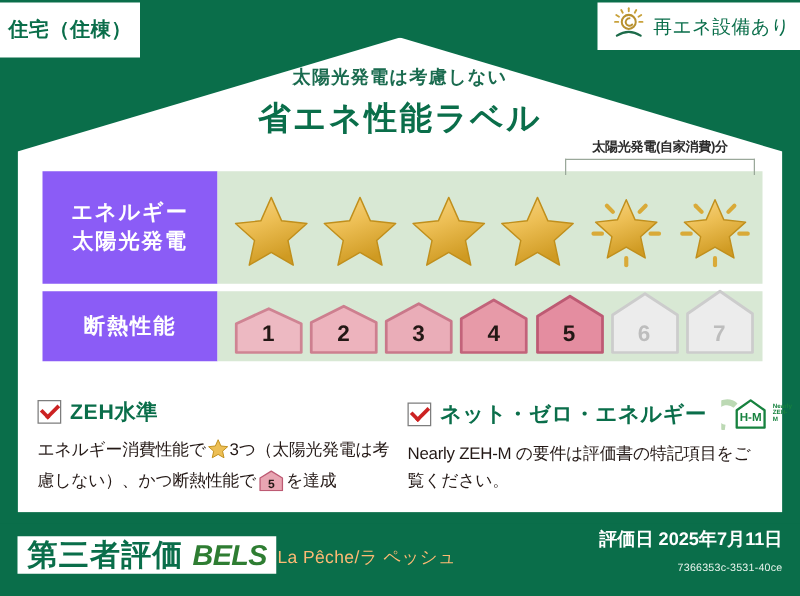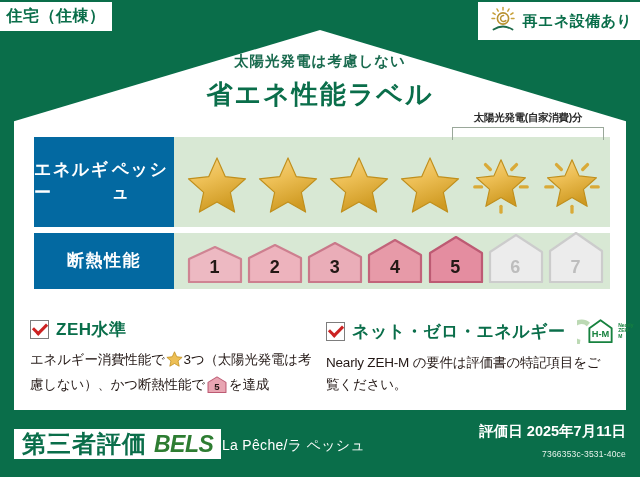--- a/index.html
+++ b/index.html
@@ -11,41 +11,41 @@
     -webkit-font-smoothing:antialiased;
   }
   .label-root{position:relative;width:640px;height:477px;background:#0a6e4a;}
 
   
   .tag{
     position:absolute;background:#ffffff;
     display:flex;align-items:center;justify-content:center;
     color:#0a6e4a;font-weight:700;letter-spacing:.5px;
   }
-  .tag-left{left:0;top:2px;width:112px;height:29px;font-size:16px;text-align:right;}
+  .tag-left{left:0;top:2px;width:112px;height:44px;font-size:16px;text-align:right;}
   .tag-right{right:0;top:2px;width:160px;height:38px;gap:5px;font-size:15px;padding-left:2px;}
-  .tag-right .badge-text{color:#0a6e4a;font-weight:700;}
+  .tag-right .badge-text{color:#0a6e4a;font-weight:400;}
 
   
   .panel{
     position:absolute;left:14px;top:30px;width:612px;height:380px;
     background:#ffffff;
     clip-path:polygon(50% 0%, 100% 24%, 100% 100%, 0% 100%, 0% 24%);
   }
 
   .title-wrap{position:absolute;left:0;top:52px;width:640px;text-align:center;}
   .title-sub{font-size:14.5px;font-weight:700;color:#1a6b4f;letter-spacing:1px;}
   .title-main{font-size:26px;font-weight:700;color:#0a6e4a;letter-spacing:2px;margin-top:6px;}
 
   
   .rows{position:absolute;left:34px;top:137px;width:576px;}
   .row{display:flex;align-items:stretch;margin-bottom:6px;}
   .row-head{
-    width:140px;flex:0 0 140px;background:#0369a1;color:#fff;
-    display:flex;flex-direction:row;align-items:center;justify-content:center;
+    width:140px;flex:0 0 140px;background:#8b5cf6;color:#fff;
+    display:flex;flex-direction:column;align-items:center;justify-content:center;
     font-size:17px;font-weight:700;letter-spacing:1.5px;line-height:1.35;
   }
   .row-body{flex:1;background:#d8e8d4;position:relative;}
   .row-energy .row-head,.row-energy .row-body{height:90px;}
   .row-insul  .row-head,.row-insul  .row-body{height:56px;}
 
   
   .stars{position:absolute;left:8px;top:8px;right:4px;bottom:2px;display:flex;align-items:center;gap:2px;}
   .star-cell{width:70px;height:74px;position:relative;display:flex;align-items:center;justify-content:center;}
   .solar-note{
@@ -89,21 +89,21 @@
   .zehm-sub{font-size:5px;line-height:1.05;color:#17823f;font-weight:700;text-align:left;}
 
   
   .footer{position:absolute;left:0;bottom:0;width:640px;height:58px;background:#0a6e4a;}
   .bels{
     position:absolute;left:14px;top:10px;height:30px;background:#fff;
     display:flex;align-items:center;gap:7px;padding:0 8px;
   }
   .bels-jp{font-size:24px;font-weight:700;color:#0a6e4a;letter-spacing:1px;}
   .bels-en{font-size:23px;font-weight:700;color:#2e7d32;letter-spacing:-.5px;font-style:italic;}
-  .prop-name{position:absolute;left:222px;top:18px;color:#ffffff;font-size:14px;letter-spacing:.3px;}
+  .prop-name{position:absolute;left:222px;top:18px;color:#fdba74;font-size:14px;letter-spacing:.3px;}
   .eval-date{position:absolute;right:14px;top:3px;color:#fff;font-size:14.5px;font-weight:700;}
   .eval-id{position:absolute;right:14px;top:30px;color:#e8f3ec;font-size:8.5px;letter-spacing:.2px;}
 </style>
 </head>
 <body>
 
 <div class="label-root">
 
   <div class="tag tag-left">
     <span>住宅（住棟）</span>
@@ -134,21 +134,21 @@
   <div class="title-wrap">
     <div class="title-sub">太陽光発電は考慮しない</div>
     <div class="title-main">省エネ性能ラベル</div>
   </div>
 
   <div class="rows">
 
     <div class="row row-energy">
       <div class="row-head">
         <span>エネルギー</span>
-        <span>ペッシュ</span>
+        <span>太陽光発電</span>
       </div>
       <div class="row-body">
         <div class="solar-note">太陽光発電(自家消費)分</div>
         <div class="solar-bracket"></div>
         <div class="stars">
 
           <div class="star-cell">
             <svg width="62" height="60" viewBox="0 0 64 62">
                 <defs>
                   <linearGradient id="gA" x1="0" y1="0" x2="0.4" y2="1">

